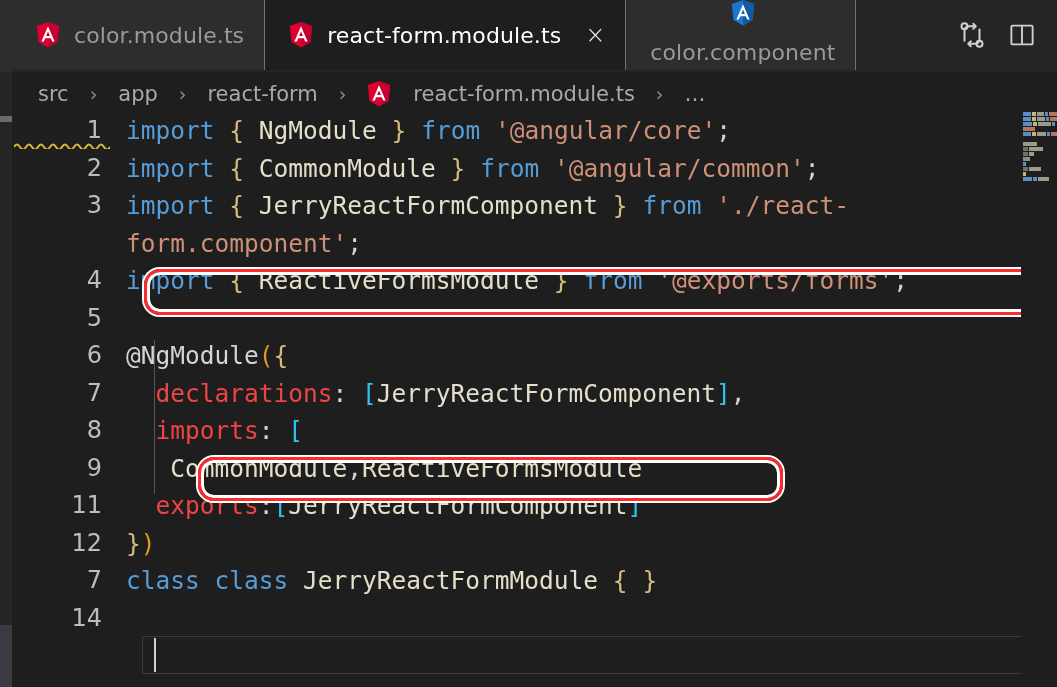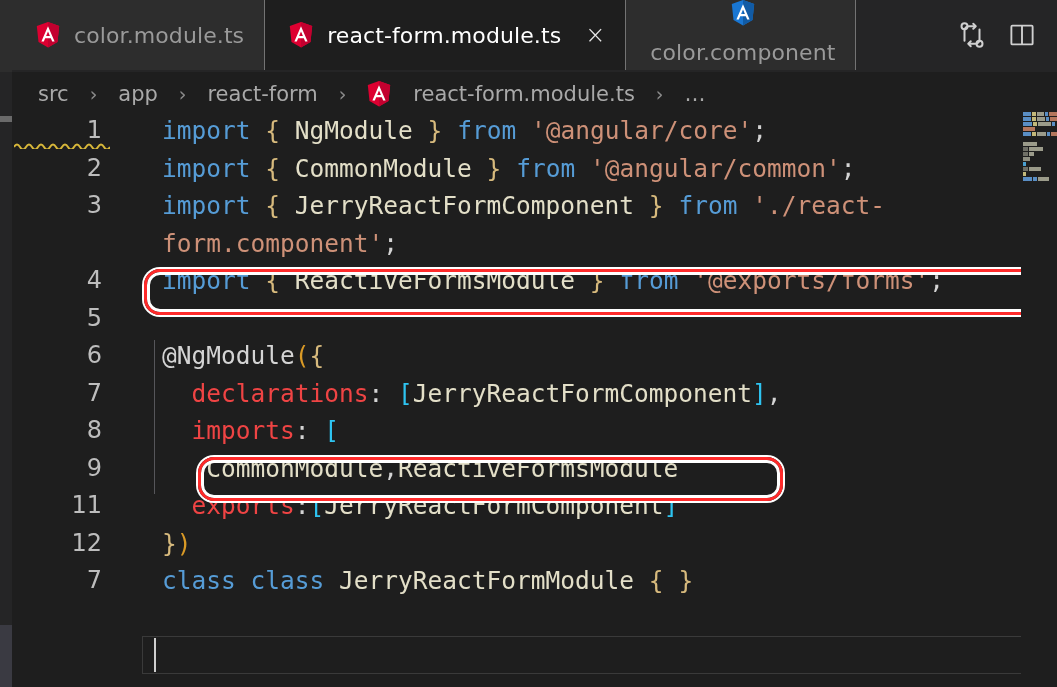--- a/index.html
+++ b/index.html
@@ -154,21 +154,20 @@
     font-family: "DejaVu Sans", sans-serif;
     line-height: 37.5px;
     user-select: none;
   }
   .code {
     flex: 1 1 auto;
     white-space: pre-wrap;
     color: #d4d4d4;
     position: relative;
     padding-left: 2px;
-    margin-left: 36px;
   }
 
   
   .kw      { color: #569cd6; }
   .brc     { color: #d7ba7d; }
   .id      { color: #e3dfc8; }
   .str     { color: #ce9178; }
   .brk     { color: #2ec4f1; }
   .paren   { color: #da9a26; }
   .plain   { color: #d4d4d4; }
@@ -367,20 +366,24 @@
           <div class="code"><span class="prop">  exports</span><span class="plain">:</span><span class="brk">[</span><span class="id">JerryReactFormComponent</span><span class="brk">]</span></div>
         </div>
         <div class="row">
           <div class="lineno">12</div>
           <div class="code"><span class="brc">}</span><span class="paren">)</span></div>
         </div>
         <div class="row">
           <div class="lineno">7</div>
           <div class="code"><span class="kw">class</span><span class="plain"> </span><span class="kw">class</span><span class="plain"> </span><span class="id">JerryReactFormModule</span><span class="plain"> </span><span class="brc">{</span><span class="plain"> </span><span class="brc">}</span></div>
         </div>
+        <div class="row">
+          <div class="lineno">14</div>
+          <div class="code"></div>
+        </div>
       </div>
 
     <div class="guide" style="left:142px; top:228px; height:154px;"></div>
 
     <div class="squiggle">
       <svg width="96" height="7" viewBox="0 0 96 7" xmlns="http://www.w3.org/2000/svg">
         <path d="M0 5 Q3 0 6 5 T12 5 T18 5 T24 5 T30 5 T36 5 T42 5 T48 5 T54 5 T60 5 T66 5 T72 5 T78 5 T84 5 T90 5 T96 5" fill="none" stroke="#d7b73a" stroke-width="2"></path>
       </svg>
     </div>
 

